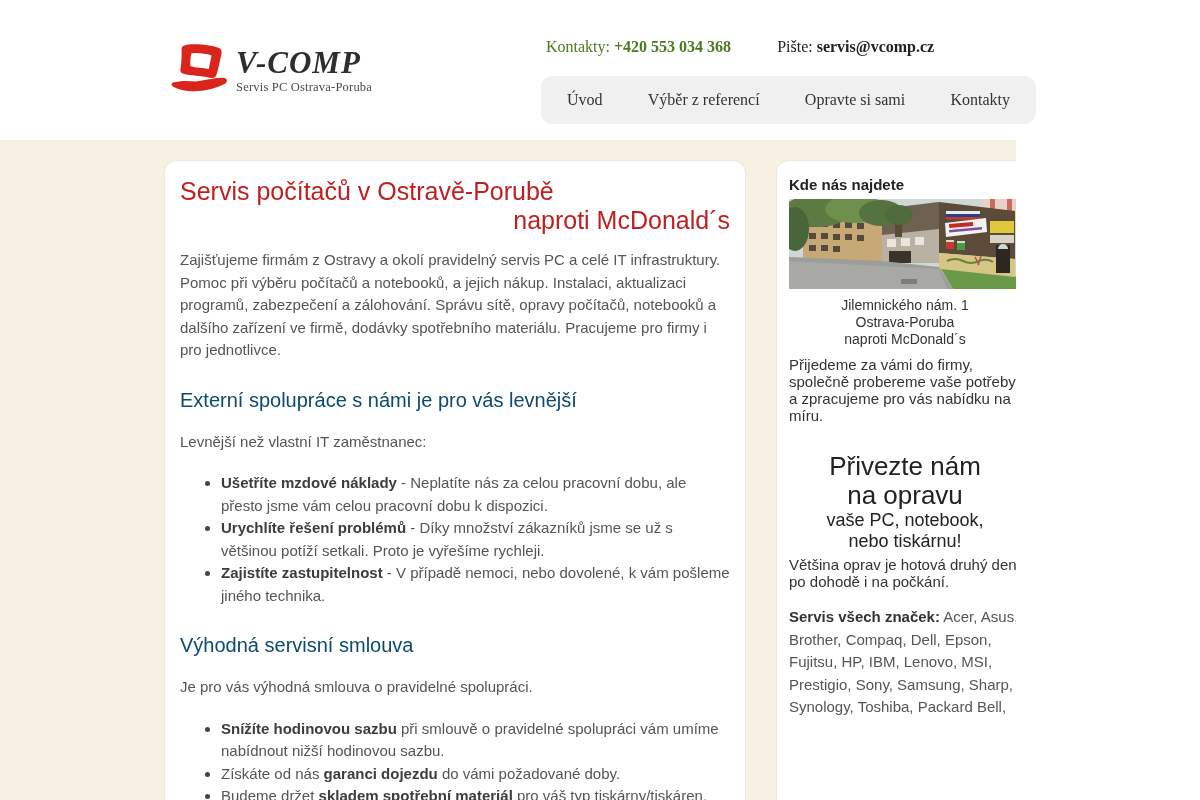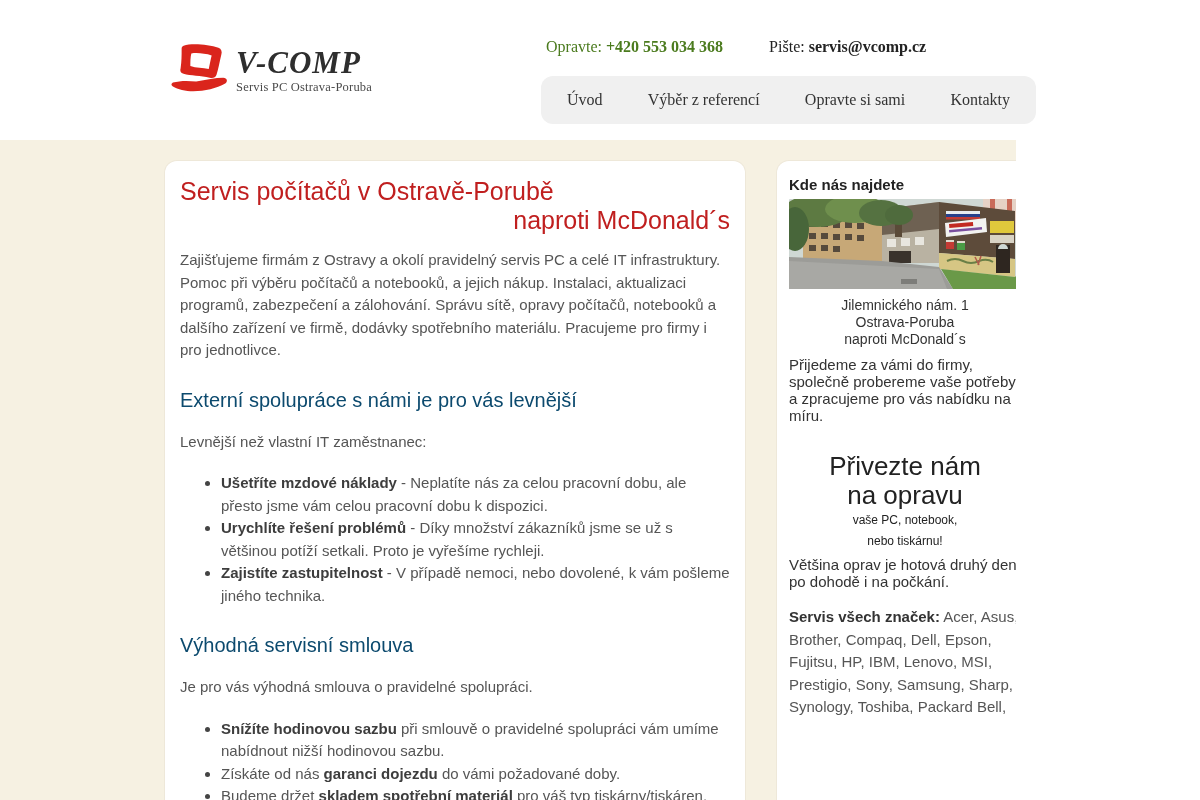--- a/index.html
+++ b/index.html
@@ -46,21 +46,21 @@
   
   .side-h { margin-top:15px; font-size:15px; font-weight:bold; line-height:18px; color:#222; }
   .photo { display:block; margin-top:5px; width:232px; height:90px; border-radius:1px; }
   .address { margin-top:8px; text-align:center; font-size:14px; line-height:17px; color:#333; }
   .call-block { margin-top:24px; text-align:center; color:#4b7b1e; }
   .call-block .l1 { font-size:22px; line-height:27px; }
   .call-block .l2 { font-size:24px; line-height:28px; }
   .side-p { margin-top:8px; font-size:15px; line-height:17px; color:#333; }
   .bring-block { margin-top:28px; text-align:center; color:#222; }
   .bring-block .big { font-size:26px; line-height:29px; }
-  .bring-block .sub { font-size:12px; line-height:21px; }
+  .bring-block .sub { font-size:18px; line-height:21px; }
   .side-p2 { margin-top:4px; font-size:15px; line-height:17px; color:#333; }
   .brands { margin-top:16px; font-size:15px; line-height:22.5px; color:#555; }
   .brands b { color:#333; }
 </style>
 </head>
 <body>
 
 <div id="app">
 
   <div class="header">
@@ -71,21 +71,21 @@
         <path fill="#da251c" d="M3,41 C10,39 19,39 27,40 C37,38 47,36 55,36 C59,36 60,40 57,42 C48,47 36,50 24,50 C16,50 8,48 3,45 C1,44 1,42 3,41 Z"></path>
       </svg>
       <div class="logo-text">
         <div class="logo-title">V-COMP</div>
         <div class="logo-sub">Servis PC Ostrava-Poruba</div>
       </div>
     </div>
 
     <div class="contact">
       <div class="call">
-        <span>Opravte:</span>
+        <span>Kontakty:</span>
         <b>+420 553 034 368</b>
       </div>
       <div class="write">
         <span>Pište:</span>
         <b>servis@vcomp.cz</b>
       </div>
     </div>
 
     <div class="nav">
       <span class="nav-item">Úvod</span>

